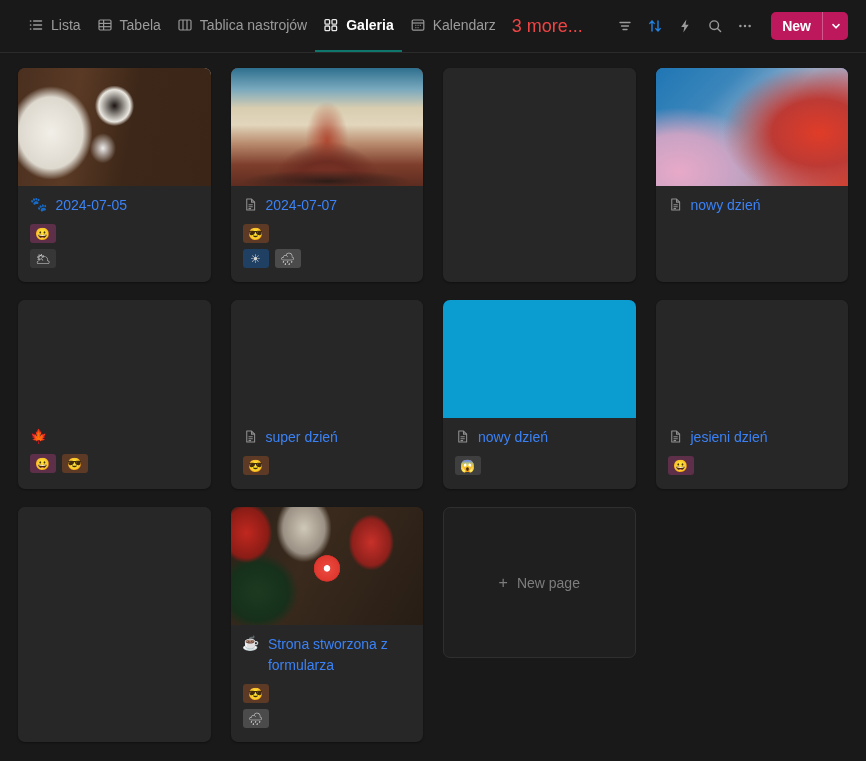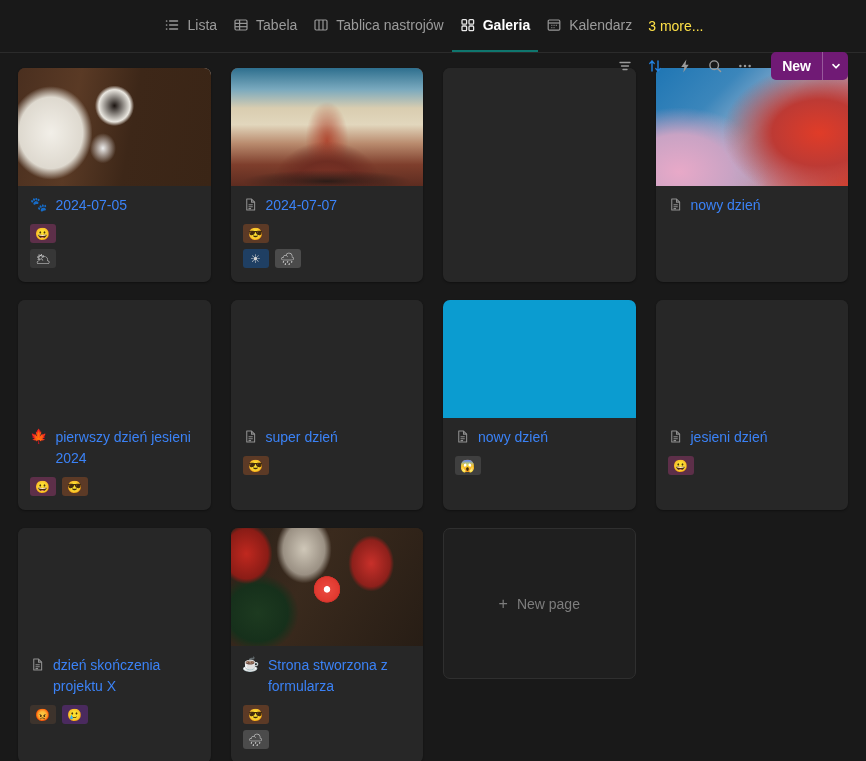--- a/index.html
+++ b/index.html
@@ -18,21 +18,20 @@
   }
 
   
   .toolbar {
     height: 53px;
     display: flex;
     align-items: center;
     padding: 0 18px 0 20px;
     border-bottom: 1px solid #2b2b2b;
     position: relative;
-    flex-direction: column;
   }
 
   .view-tabs {
     display: flex;
     align-items: center;
     gap: 0;
     flex: 1;
     min-width: 0;
   }
 
@@ -59,22 +58,22 @@
     align-items: center;
     justify-content: center;
     width: 16px;
     height: 16px;
     color: #989898;
     flex: none;
   }
   .view-tab.active .tab-icon { color: #e8e8e8; }
 
   .more-views {
-    font-size: 14px;
-    color: #fde047;
+    font-size: 18px;
+    color: #ef4444;
     padding: 0 8px;
     cursor: pointer;
     white-space: nowrap;
   }
 
   .toolbar-actions {
     display: flex;
     align-items: center;
     gap: 2px;
     margin-left: auto;
@@ -93,21 +92,21 @@
     border: none;
   }
   .tool-btn.accent { color: #2383e2; }
 
   .new-btn-group {
     display: flex;
     align-items: stretch;
     margin-left: 10px;
     border-radius: 5px;
     overflow: hidden;
-    background: #701a75;
+    background: #be185d;
     height: 28px;
   }
   .new-btn-main {
     display: flex;
     align-items: center;
     padding: 0 11px;
     color: #ffffff;
     font-size: 14px;
     font-weight: 600;
     cursor: pointer;
@@ -418,21 +417,20 @@
             </svg></span>
           <span class="card-title">nowy dzień</span>
         </div>
       </div>
     </div>
     <div class="card">
       <div class="card-cover empty"></div>
       <div class="card-body">
         <div class="card-title-row">
           <span class="card-emoji">🍁</span>
-          <span class="card-title">pierwszy dzień jesieni 2024</span>
         </div>
         <div class="tag-rows">
           <div class="tag-row">
             <span class="tag" style="background: rgb(93, 47, 73);">😀</span>
             <span class="tag" style="background: rgb(92, 58, 38);">😎</span>
           </div>
         </div>
       </div>
     </div>
     <div class="card">
@@ -490,38 +488,20 @@
         </div>
         <div class="tag-rows">
           <div class="tag-row">
             <span class="tag" style="background: rgb(93, 47, 73);">😀</span>
           </div>
         </div>
       </div>
     </div>
     <div class="card">
       <div class="card-cover empty"></div>
-      <div class="card-body">
-        <div class="card-title-row">
-          <span class="card-doc-icon"><svg width="15" height="15" viewBox="0 0 16 16" fill="none" stroke="currentColor" stroke-width="1.15" stroke-linejoin="round">
-              <path d="M4 2.2h5.1L12.4 5.5v8.3H4z"></path>
-              <path d="M9.1 2.2v3.3h3.3"></path>
-              <line x1="5.9" y1="8.3" x2="10.4" y2="8.3"></line>
-              <line x1="5.9" y1="10.4" x2="10.4" y2="10.4"></line>
-              <line x1="5.9" y1="12.4" x2="8.6" y2="12.4"></line>
-            </svg></span>
-          <span class="card-title">dzień skończenia projektu X</span>
-        </div>
-        <div class="tag-rows">
-          <div class="tag-row">
-            <span class="tag" style="background: rgb(61, 51, 44);">😡</span>
-            <span class="tag" style="background: rgb(74, 42, 94);">🥲</span>
-          </div>
-        </div>
-      </div>
     </div>
     <div class="card">
       <div class="card-cover cover-xmas"></div>
       <div class="card-body">
         <div class="card-title-row">
           <span class="card-emoji">☕</span>
           <span class="card-title">Strona stworzona z formularza</span>
         </div>
         <div class="tag-rows">
           <div class="tag-row">

